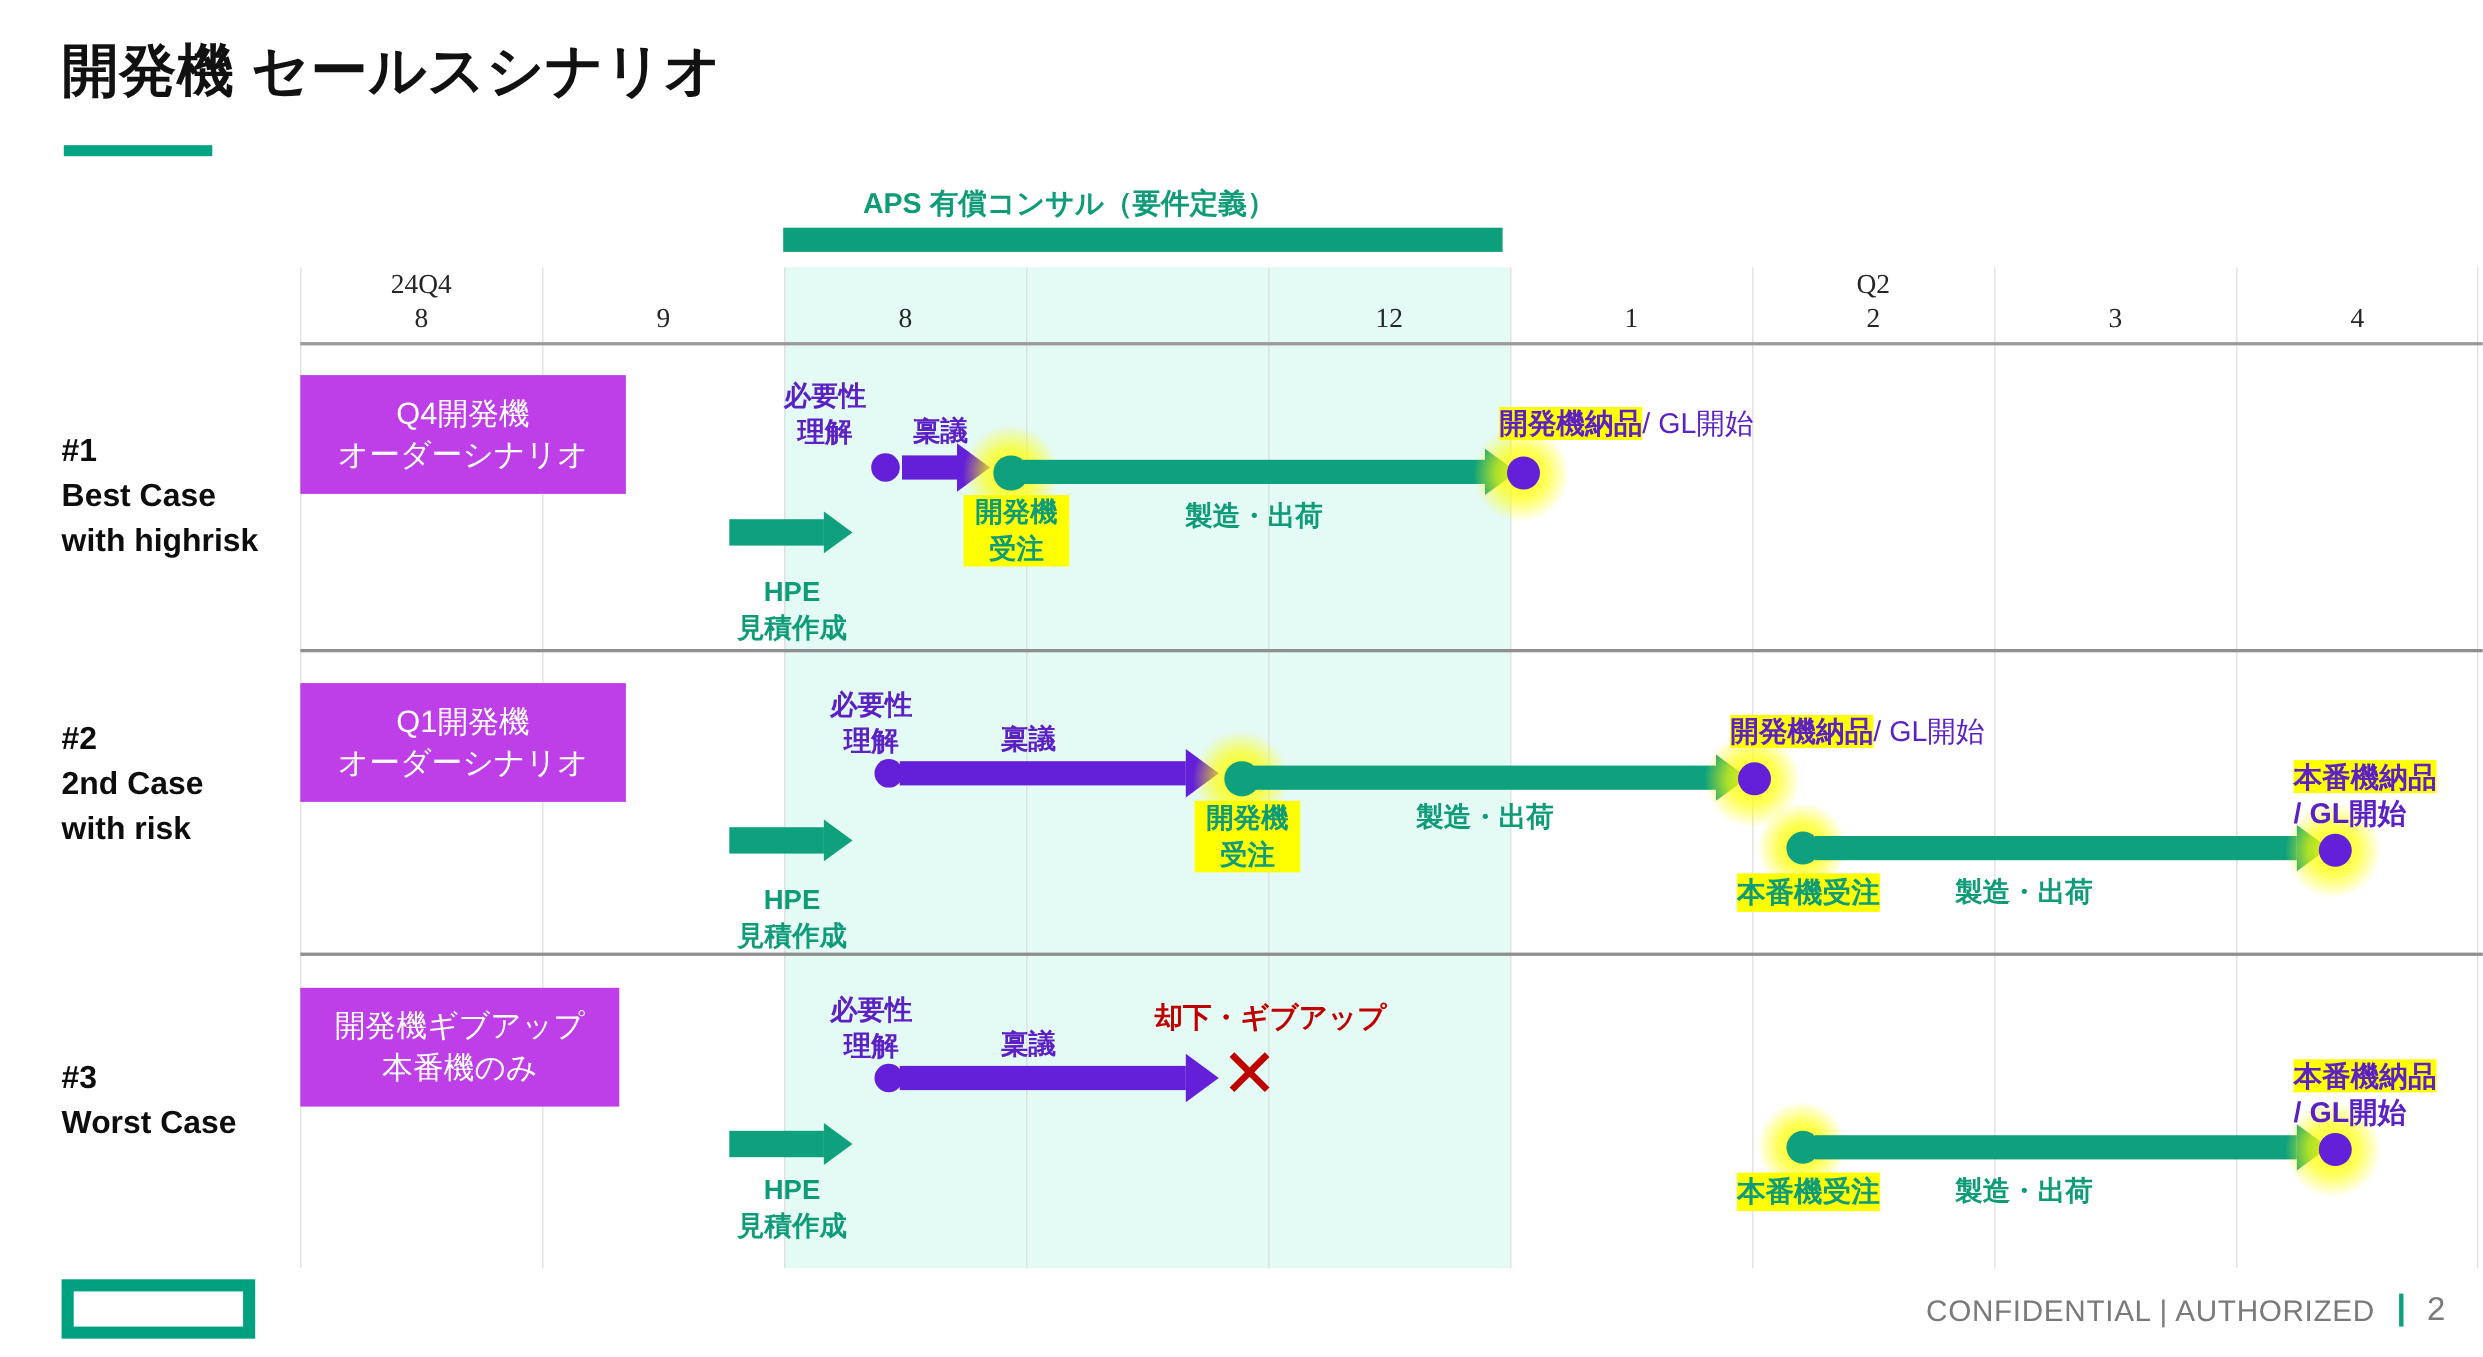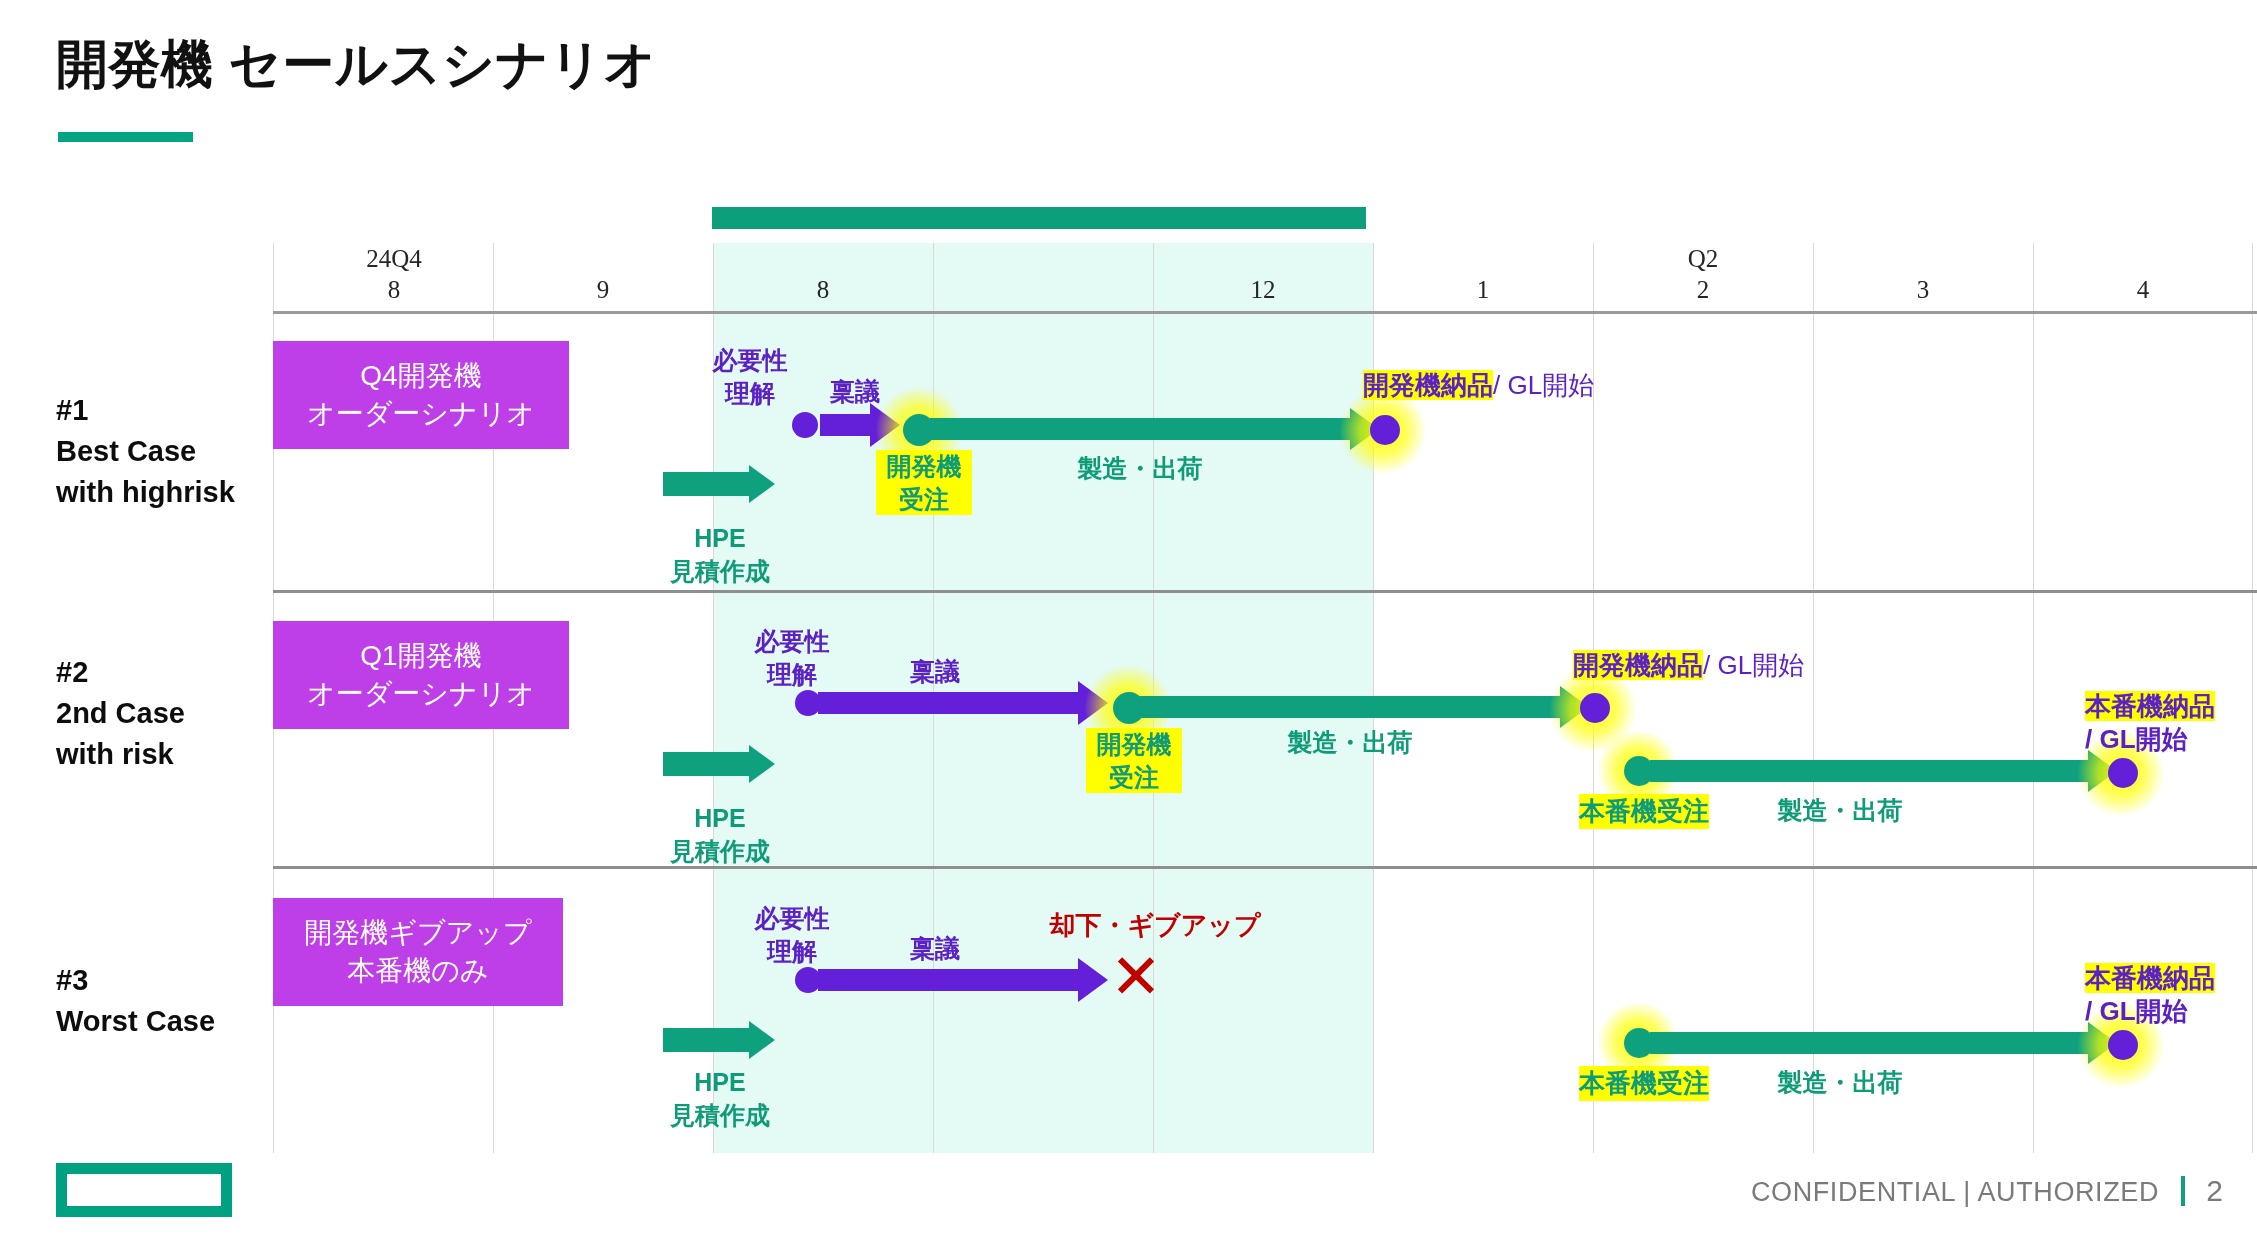--- a/index.html
+++ b/index.html
@@ -126,36 +126,37 @@
 </head>
 <body>
 
 <div class="slide">
 
   <div class="title">
     <span class="t-bold">開発機</span><span> セールスシナリオ</span>
   </div>
   <div class="title-rule"></div>
 
+  <div class="aps-label">APS 有償コンサル（要件定義）</div>
   <div class="aps-bar"></div>
 
   <div class="grid">
     <div class="col first" style="left:0px;"></div>
     <div class="col" style="left:220px;"></div>
     <div class="col shaded" style="left:440px;"></div>
     <div class="col shaded" style="left:660px;"></div>
     <div class="col shaded" style="left:880px;"></div>
     <div class="col" style="left:1100px;"></div>
     <div class="col" style="left:1320px;"></div>
     <div class="col" style="left:1540px;"></div>
     <div class="col last-edge" style="left:1760px;"></div>
   </div>
 
   <div style="position:absolute;left:273px;top:243px;width:1980px;height:70px;">
-    <div class="colhead" style="left:11px;">
+    <div class="colhead" style="left:0px;">
       <div class="qlabel">24Q4</div>
       <div class="mlabel">8</div>
     </div>
     <div class="colhead" style="left:220px;">
       <div class="mlabel">9</div>
     </div>
     <div class="colhead" style="left:440px;">
       <div class="mlabel">8</div>
     </div>
     <div class="colhead" style="left:880px;">

